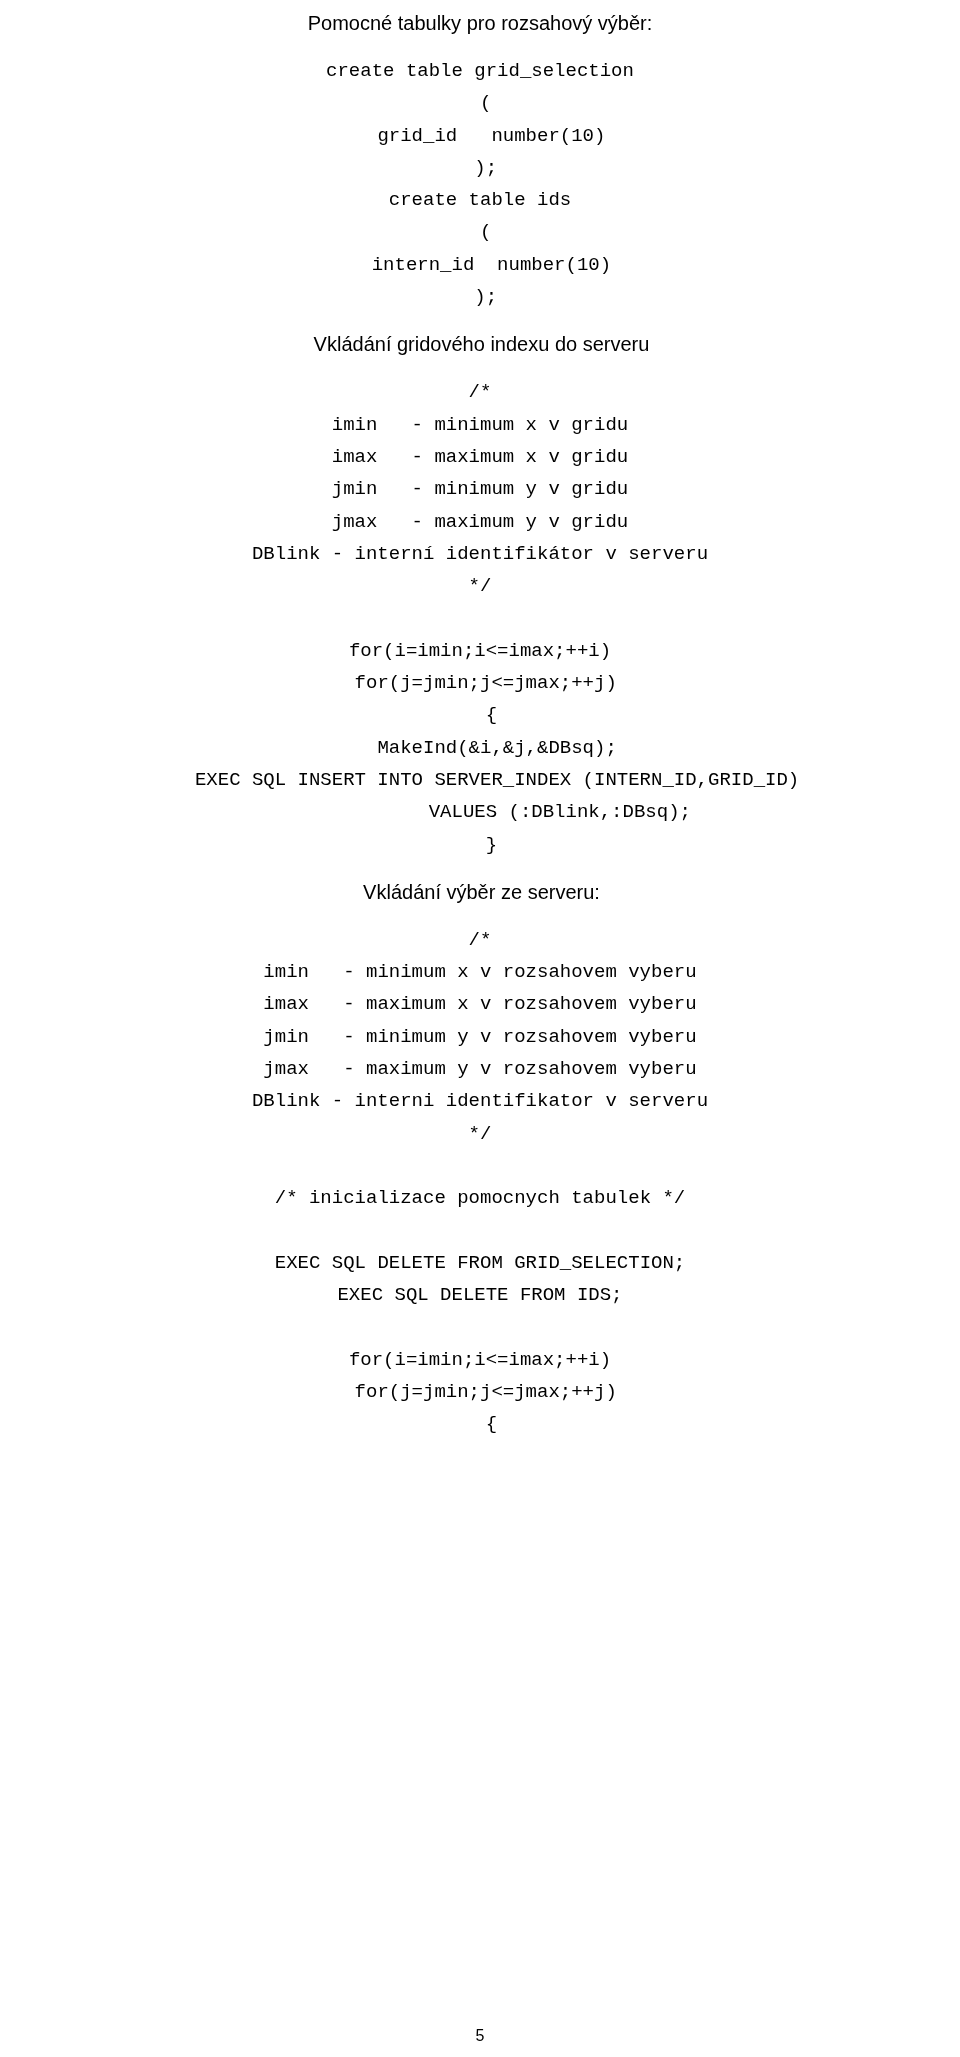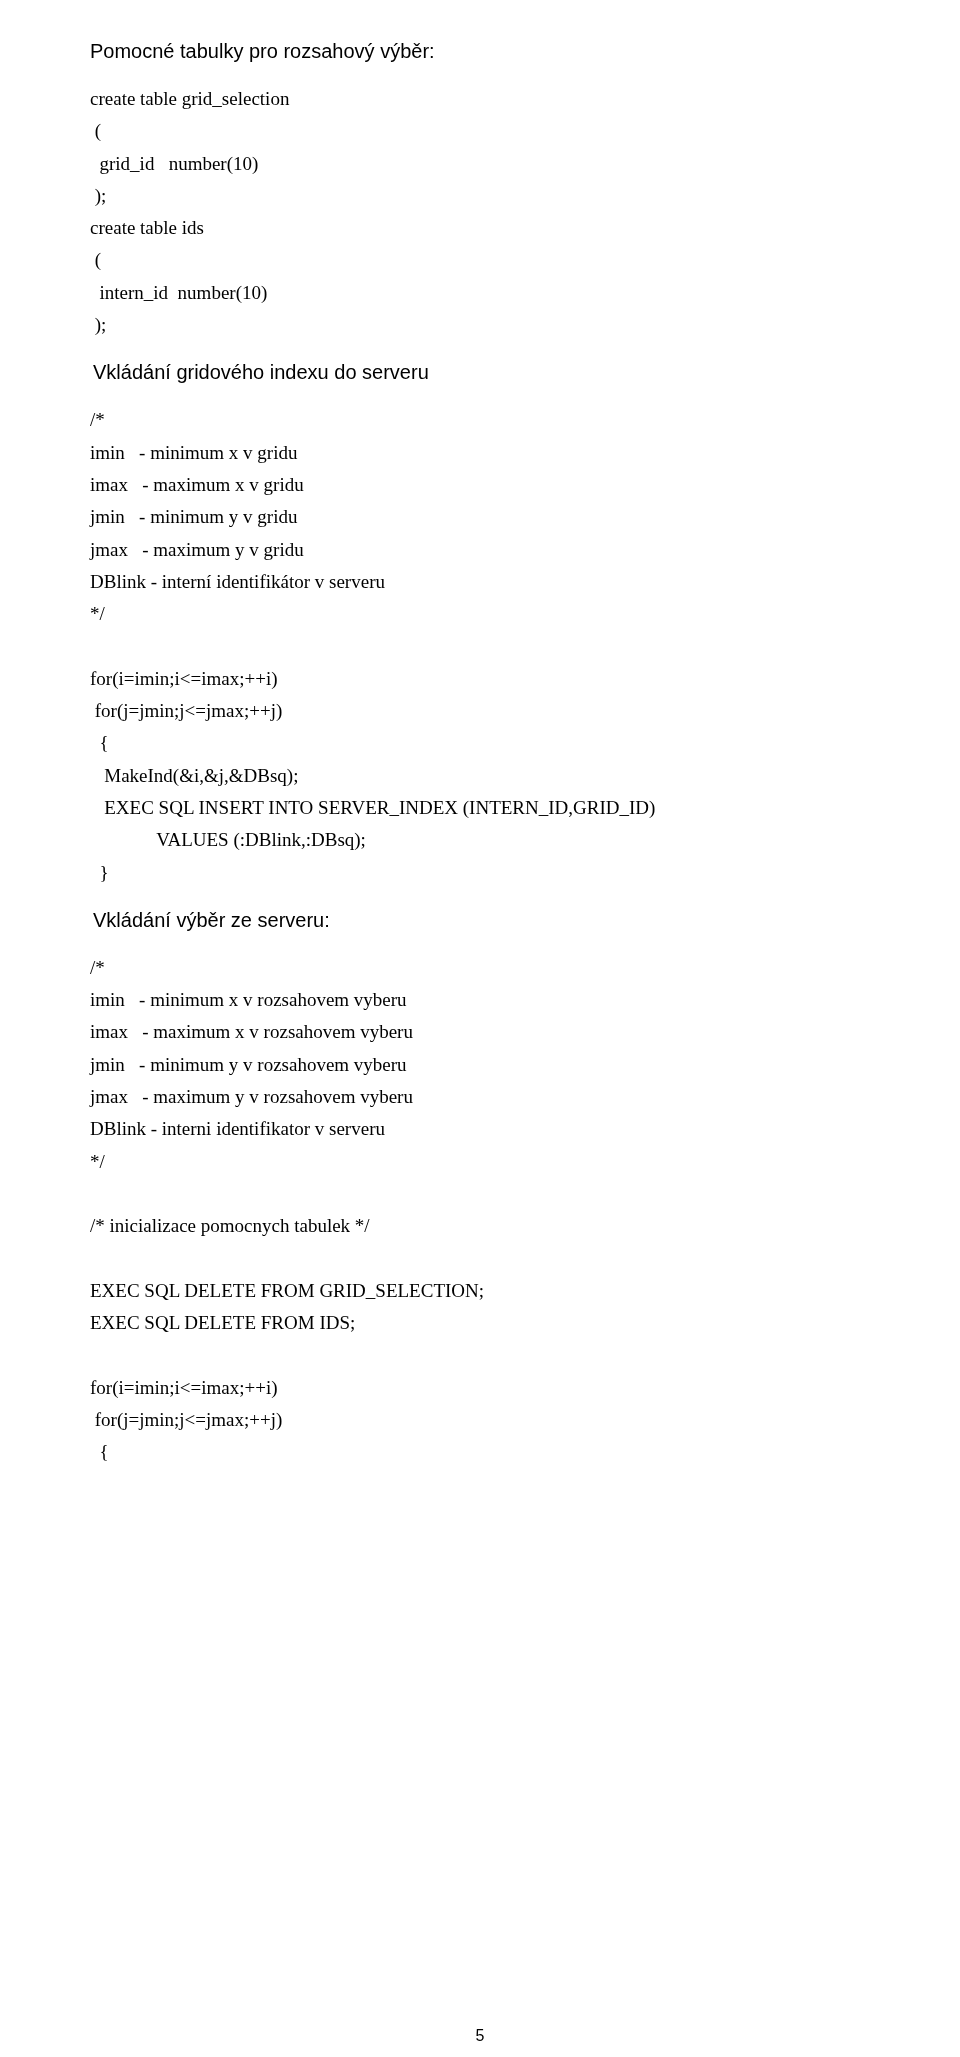--- a/index.html
+++ b/index.html
@@ -5,34 +5,35 @@
   html,body{margin:0;padding:0}
   body{
     background:#fff;
     font-family:"Times New Roman",Times,serif;
     color:#000;
     width:960px;
     min-height:2057px;
     position:relative;
   }
   .page{
-    padding:40px 90px 40px 90px;
+    padding:12px 90px 40px 90px;
+    text-align:center;
   }
   .heading{
     font-family:Arial,Helvetica,sans-serif;
     font-size:20px;
     margin:0 0 20px 0;
   }
   .heading2{
     font-family:Arial,Helvetica,sans-serif;
     font-size:20px;
     margin:20px 0 20px 3px;
   }
   pre.code{
-    font-family:Liberation Serif, serif;
+    font-family:Liberation Mono, monospace;
     font-size:19px;
     line-height:1.7;
     white-space:pre;
     margin:0 0 14px 0;
   }
   .pagenum{
     position:absolute;
     bottom:12px;
     left:0;right:0;
     text-align:center;

